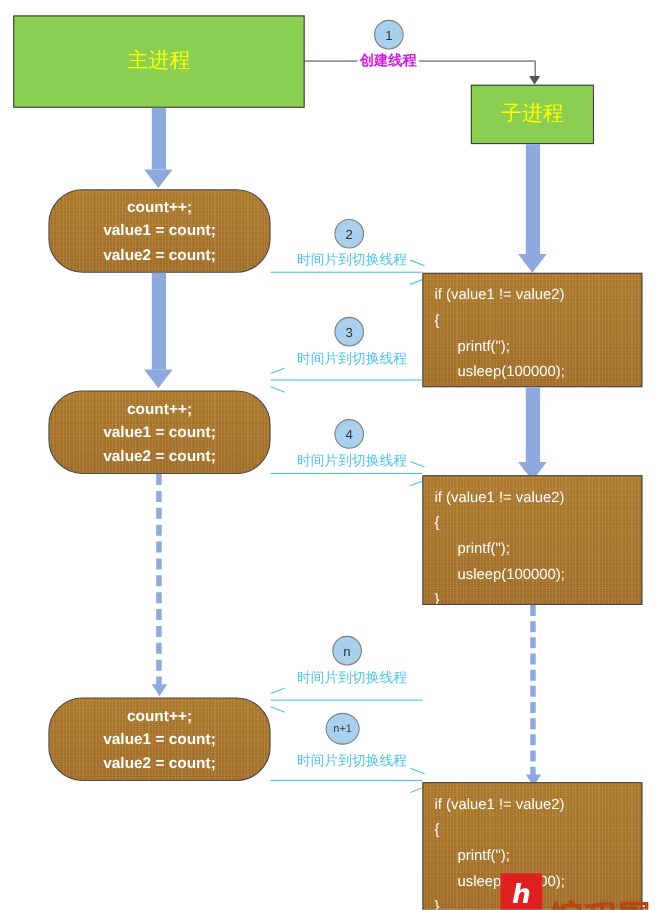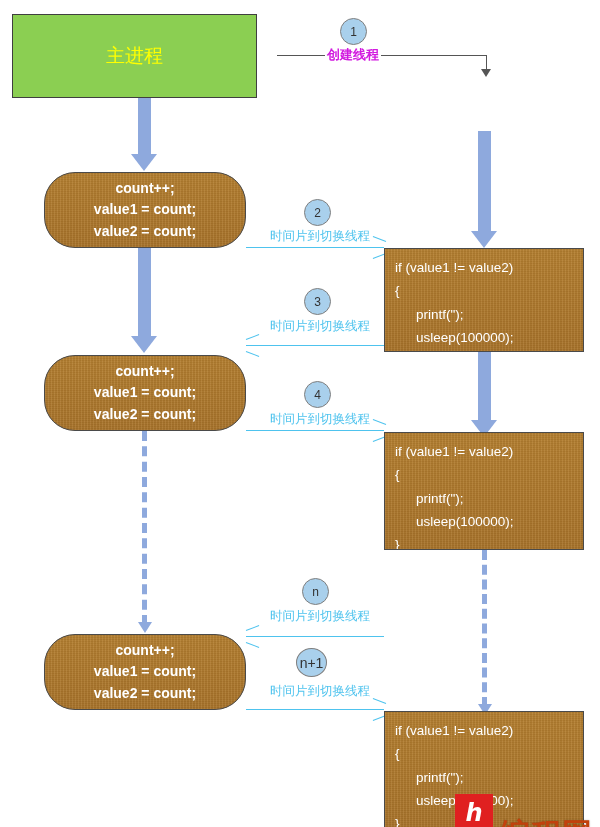--- a/index.html
+++ b/index.html
@@ -163,21 +163,21 @@
     border-radius: 50%;
     background: #a9d0ec;
     border: 1.3px solid #7f7f7f;
     box-sizing: border-box;
     display: flex;
     align-items: center;
     justify-content: center;
     color: #333333;
     font-size: 12px;
   }
-  .step-circle.wide { font-size: 14px; }
+  .step-circle.wide { font-size: 10px; }
 
   
   #watermark {
     position: absolute;
     display: flex;
     align-items: center;
     gap: 7px;
   }
   #wm-mark {
     width: 38px;
@@ -199,30 +199,33 @@
     letter-spacing: 1px;
     text-shadow: 0 0 2px rgba(0,0,0,0.25);
     margin-top: 43px;
   }
 </style>
 </head>
 <body>
 
 <div id="canvas">
 
-  <div class="proc-box" style="left:12px; top:14px; width:245px; height:84px;">
+  <div class="proc-box" style="left:12px; top:14px; width:265px; height:84px;">
     <div class="line1">主进程</div>
   </div>
 
   <div class="blk-h" style="left:277px; top:55px; width:209px;"></div>
   <div class="blk-v" style="left:486px; top:55px; height:16px;"></div>
   <div class="blk-head" style="left:481px; top:69px;"></div>
   <div class="create-label" style="left:325px; top:46px;font-family:Liberation Mono, monospace;">创建线程</div>
   <div class="step-circle" style="left:340px; top:18px; width:27px; height:27px;">1</div>
 
+  <div class="proc-box" style="left:428px; top:77px; width:112px; height:54px;">
+    <div class="line1">子进程</div>
+  </div>
 
   <div class="thick-line" style="left:138px; top:98px; height:56px;"></div>
   <div class="thick-head" style="left:131px; top:154px;"></div>
 
   <div class="code-box centered" style="left:44px; top:172px; width:202px; height:76px;">
     <div>count++;</div>
     <div>value1 = count;</div>
     <div>value2 = count;</div>
   </div>
 

